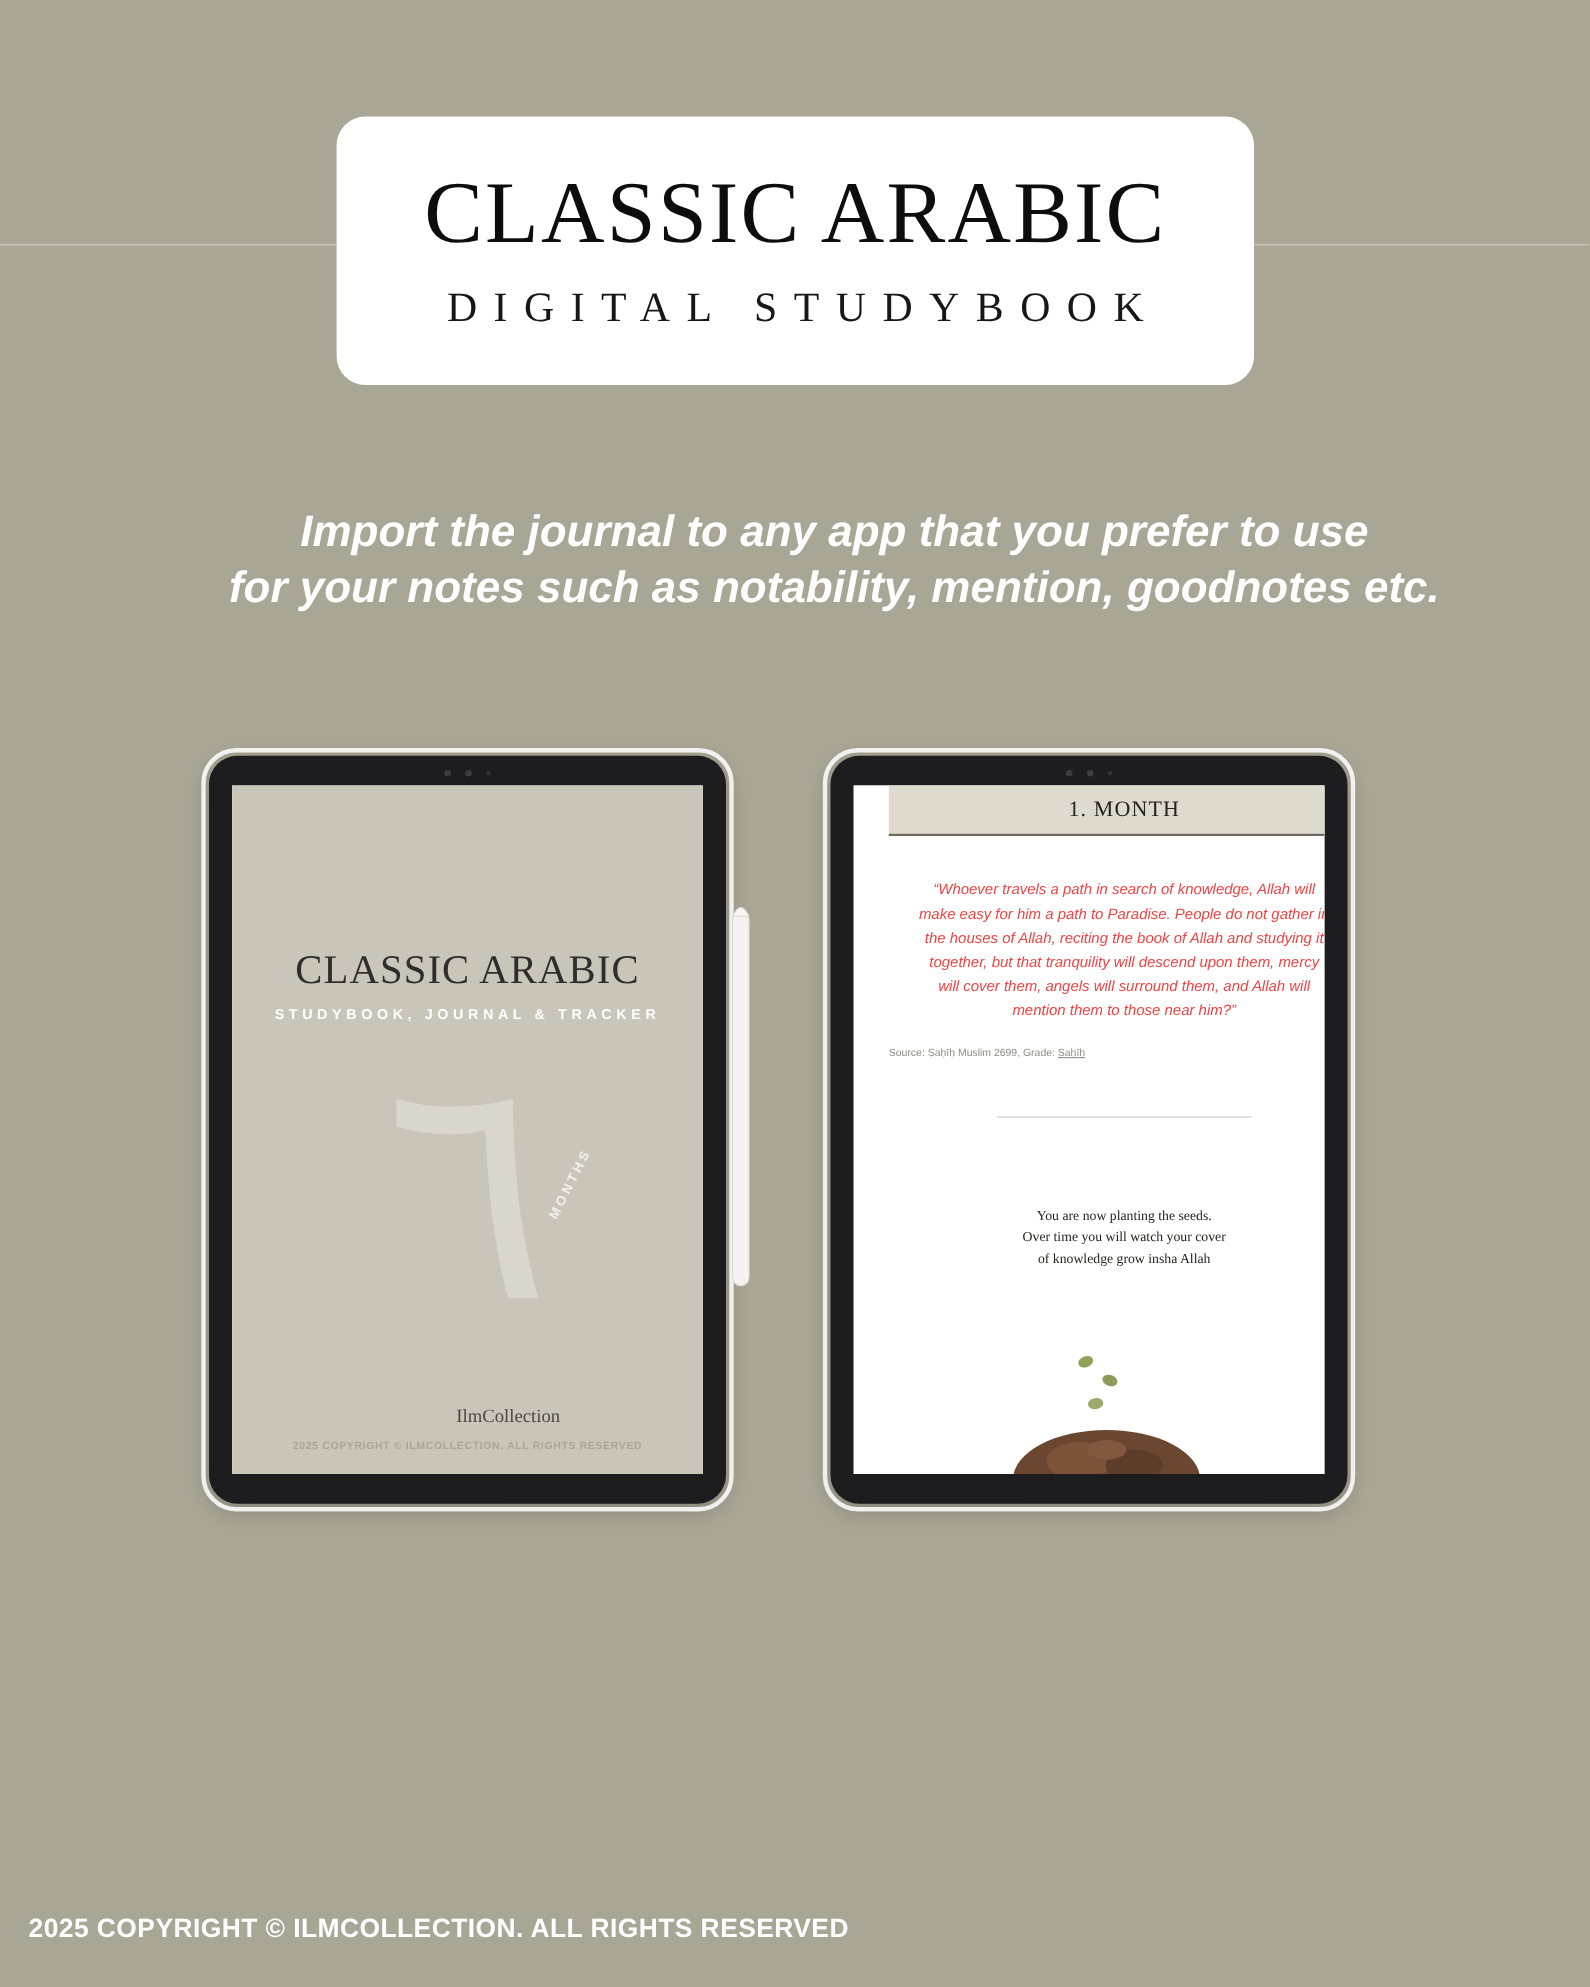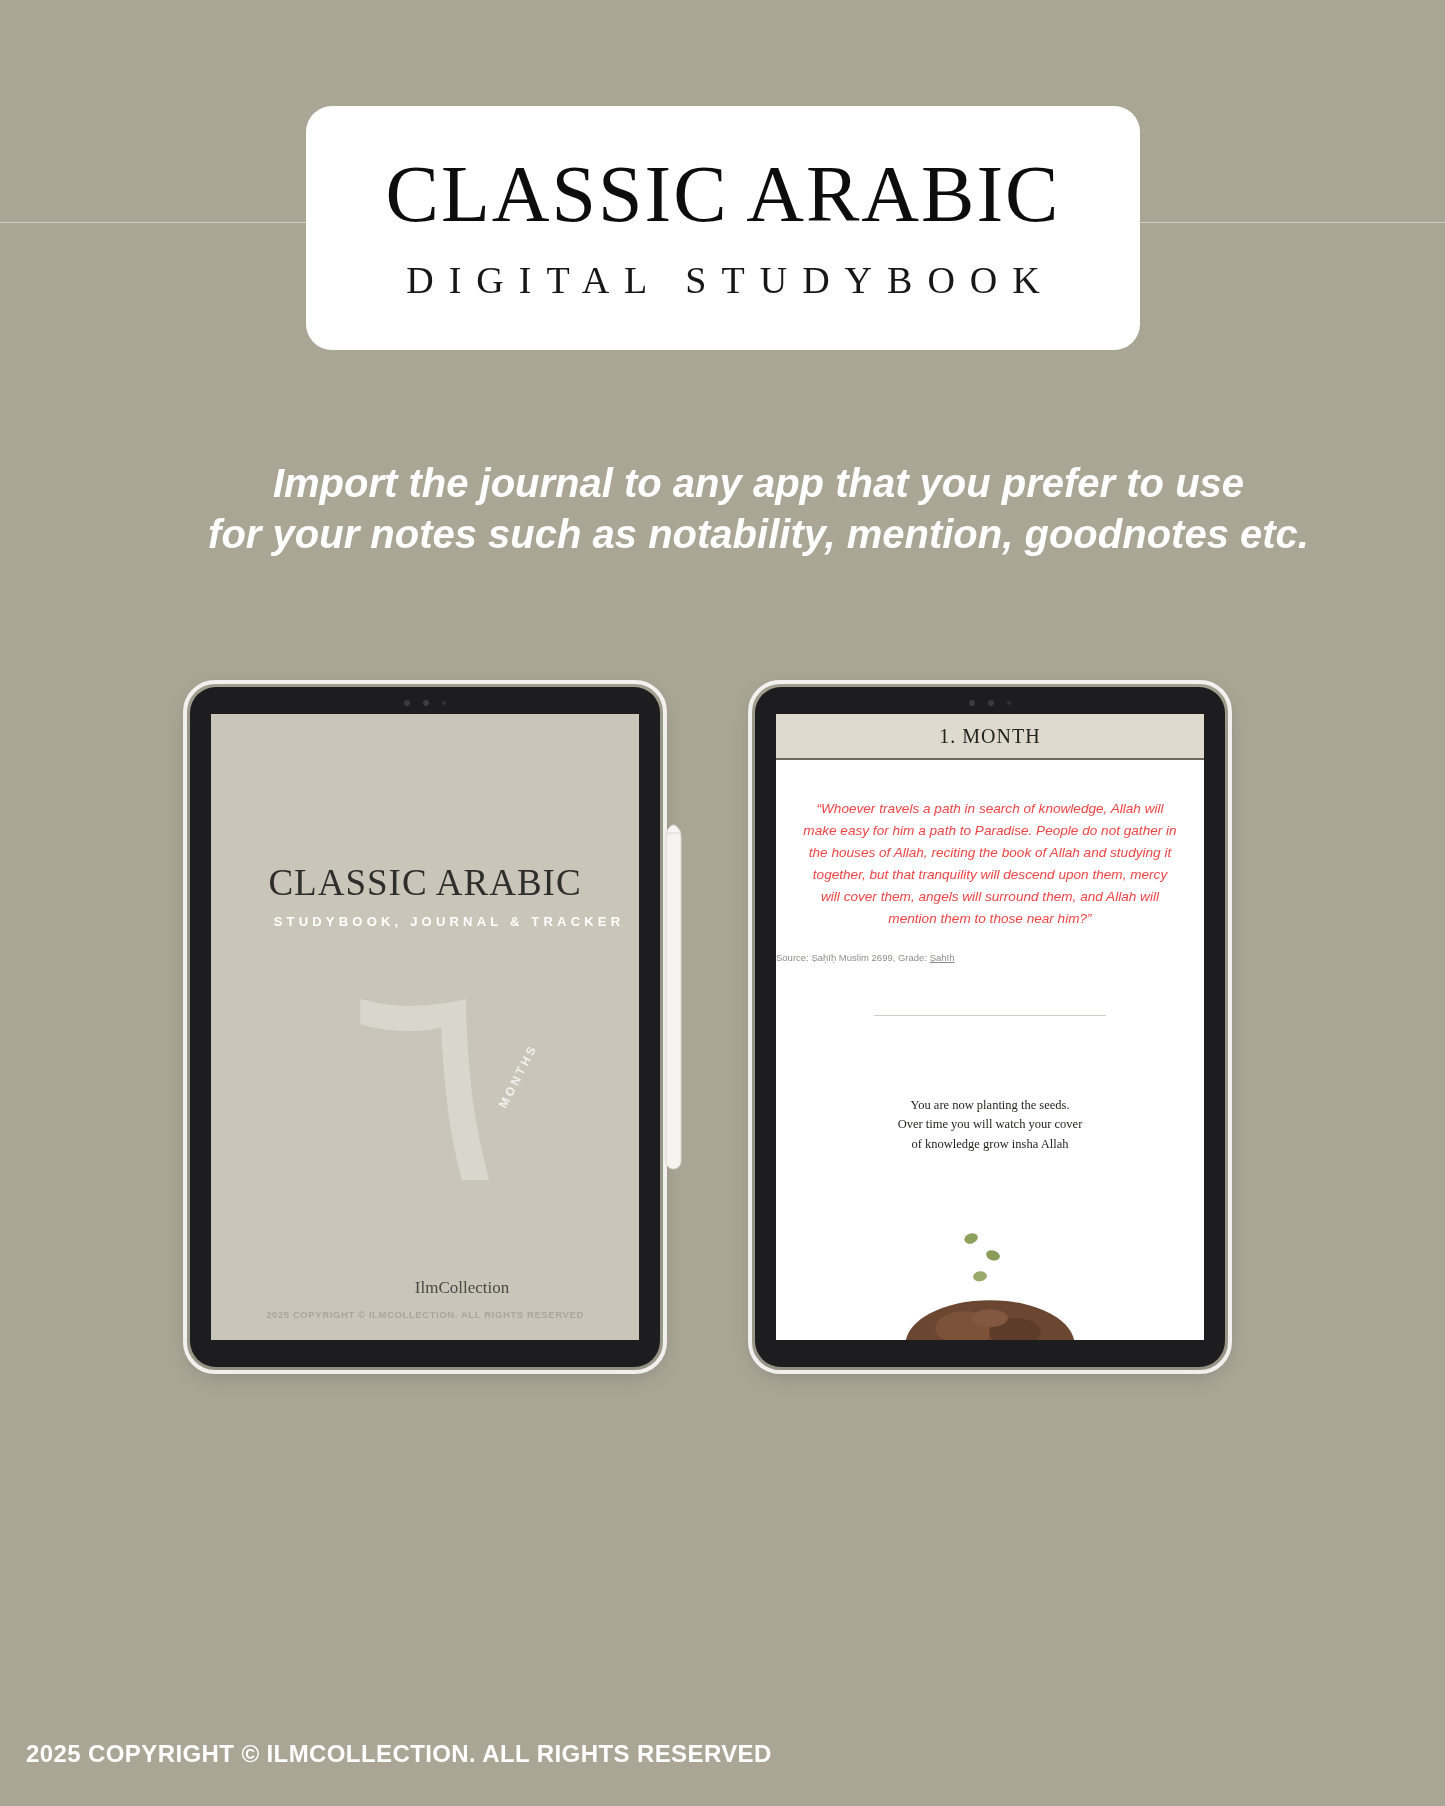--- a/index.html
+++ b/index.html
@@ -132,21 +132,20 @@
   }
   .cover-sub {
     position: absolute;
     top: 200px;
     width: 100%;
     text-align: center;
     font-size: 13px;
     letter-spacing: 4.2px;
     color: #ffffff;
     font-weight: bold;
-    padding-left: 24px;
   }
   .cover-glyph {
     position: absolute;
     left: 0;
     top: 228px;
     width: 100%;
     text-align: center;
     font-family: "Liberation Serif", serif;
     font-size: 285px;
     line-height: 1;
@@ -180,21 +179,21 @@
     width: 100%;
     text-align: center;
     font-size: 9.5px;
     letter-spacing: 0.6px;
     color: #a9a699;
     font-weight: bold;
   }
 
   
   #tablet-right { left: 755px; top: 687px; width: 470px; height: 680px; }
-  .page { width: 100%; height: 100%; background: #ffffff; position: relative; }
+  .page { width: 100%; height: 100%; background: #ffffff; position: relative; padding-left: 32px; }
   .page-header {
     height: 44px;
     background: #dedacd;
     display: flex;
     align-items: center;
     justify-content: center;
     border-bottom: 2px solid #6e6a5e;
     font-family: "Liberation Serif", serif;
     font-size: 20px;
     letter-spacing: 1px;

